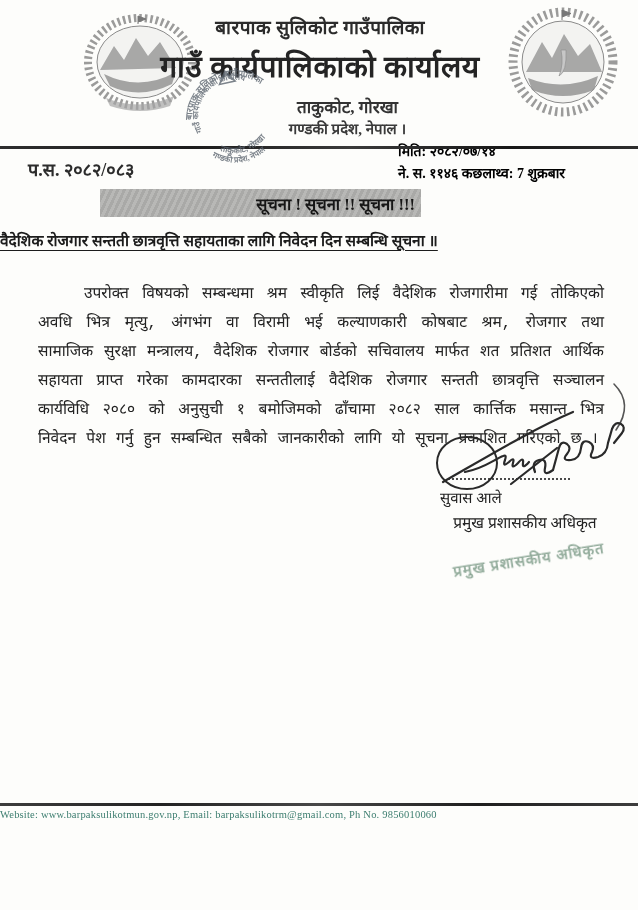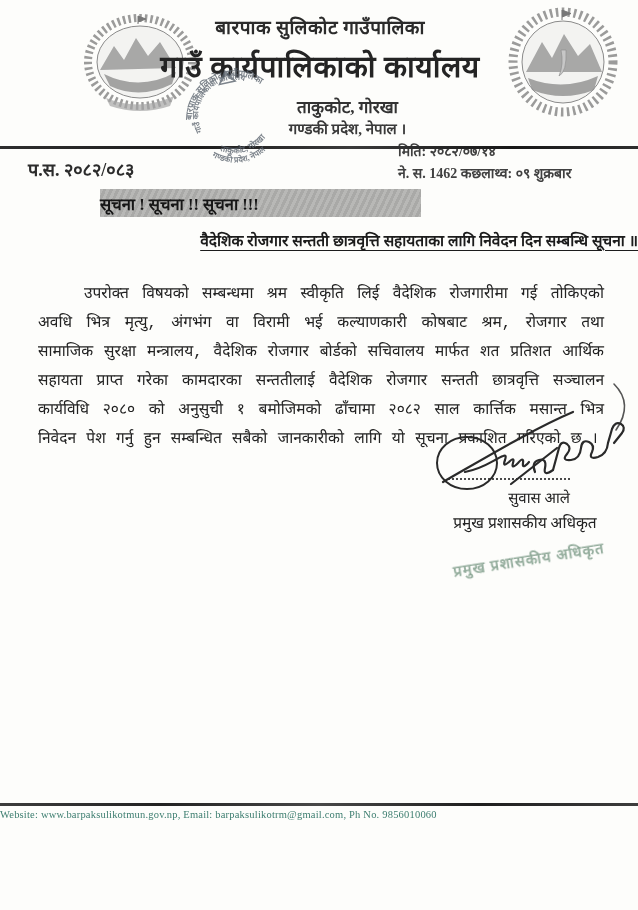--- a/index.html
+++ b/index.html
@@ -33,53 +33,53 @@
   .round-stamp text { fill: #5d6670; font-weight: bold; }
 
   .header-rule {
     position: absolute; left: 0; top: 146px; width: 638px; height: 3px;
     background: linear-gradient(90deg,#2e2e2e,#1c1c1c 30%,#3a3a3a 55%,#171717 80%,#2e2e2e);
     z-index: 1;
   }
 
   
   .ref-no  { position: absolute; left: 28px;  top: 157px; font-size: 18px; font-weight: bold; color: #2c2c2c; }
-  .date-block { position: absolute; left: 398px; top: 141px; font-size: 14px; font-weight: bold; color: #404040; line-height: 22px; }
+  .date-block { position: absolute; left: 398px; top: 141px; font-size: 14px; font-weight: bold; color: #000000; line-height: 22px; }
 
   
   .banner {
     position: absolute; left: 100px; top: 189px; width: 321px; height: 28px;
     background:
       repeating-linear-gradient(115deg, rgba(255,255,255,.08) 0 3px, rgba(0,0,0,.05) 3px 6px),
       #b2b2b0;
-    text-align: left; padding: 3px 6px 0 0;
+    text-align: right; padding: 3px 6px 0 0;
     font-size: 16.5px; font-weight: bold; color: #161616;
   }
 
   
   .subject {
-    position: absolute; left: 0; top: 229px; width: 638px; text-align: right;
+    position: absolute; left: 0; top: 229px; width: 638px; text-align: left;
     font-size: 15.5px; font-weight: bold; color: #1c1c1c;
   }
   .subject span { text-decoration: underline; text-underline-offset: 4px; }
 
   
   .body-par {
     position: absolute; left: 38px; top: 280px; width: 566px;
     font-size: 15.5px; line-height: 29px; text-align: justify;
     text-indent: 46px; color: #222; word-spacing: 1px; font-family: Liberation Mono, monospace;
   }
 
   
   .sig-scribble { position: absolute; left: 415px; top: 410px; width: 215px; height: 85px; z-index: 2; }
   .sig-dots {
     position: absolute; left: 448px; top: 470px; width: 122px;
     border-bottom: 2px dotted #4a4a4a; height: 10px;
   }
-  .sig-name  { position: absolute; left: 440px; top: 487px; width: 130px; text-align: right; font-size: 15px; color: #222; }
+  .sig-name  { position: absolute; left: 440px; top: 487px; width: 130px; text-align: left; font-size: 15px; color: #222; }
   .sig-title { position: absolute; left: 420px; top: 511px; width: 210px; text-align: center; font-size: 15.5px; color: #222; }
 
   .cao-stamp {
     position: absolute; left: 452px; top: 546px; width: 190px;
     transform: rotate(-9deg);
     font-size: 15px; font-weight: bold;
     color: rgba(112, 146, 124, 0.75);
     filter: blur(.4px);
     letter-spacing: 1px;
     white-space: nowrap;
@@ -140,21 +140,21 @@
     <text font-size="8"><textPath href="#arcMid" startOffset="4%">गाउँ कार्यपालिकाको कार्यालय</textPath></text>
     <text font-size="8.5"><textPath href="#arcBot1" startOffset="22%">ताकुकोट, गोरखा</textPath></text>
     <text font-size="8"><textPath href="#arcBot2" startOffset="18%">गण्डकी प्रदेश, नेपाल</textPath></text>
   </svg>
 
   <div class="header-rule"></div>
 
   <div class="ref-no">प.स. २०८२/०८३</div>
   <div class="date-block">
     <div>मिति: २०८२/०७/१४</div>
-    <div>ने. स. 1462 कछलाथ्व: ०९ शुक्रबार</div>
+    <div>ने. स. ११४६ कछलाथ्व: 7 शुक्रबार</div>
   </div>
 
   <div class="banner">सूचना ! सूचना !! सूचना !!!</div>
 
   <div class="subject">
     <span>वैदेशिक रोजगार सन्तती छात्रवृत्ति सहायताका लागि निवेदन दिन सम्बन्धि सूचना ॥</span>
   </div>
 
   <div class="body-par">उपरोक्त विषयको सम्बन्धमा श्रम स्वीकृति लिई वैदेशिक रोजगारीमा गई तोकिएको अवधि भित्र मृत्यु, अंगभंग वा विरामी भई कल्याणकारी कोषबाट श्रम, रोजगार तथा सामाजिक सुरक्षा मन्त्रालय, वैदेशिक रोजगार बोर्डको सचिवालय मार्फत शत प्रतिशत आर्थिक सहायता प्राप्त गरेका कामदारका सन्ततीलाई वैदेशिक रोजगार सन्तती छात्रवृत्ति सञ्चालन कार्यविधि २०८० को अनुसुची १ बमोजिमको ढाँचामा २०८२ साल कार्त्तिक मसान्त भित्र निवेदन पेश गर्नु हुन सम्बन्धित सबैको जानकारीको लागि यो सूचना प्रकाशित गरिएको छ ।</div>
 

